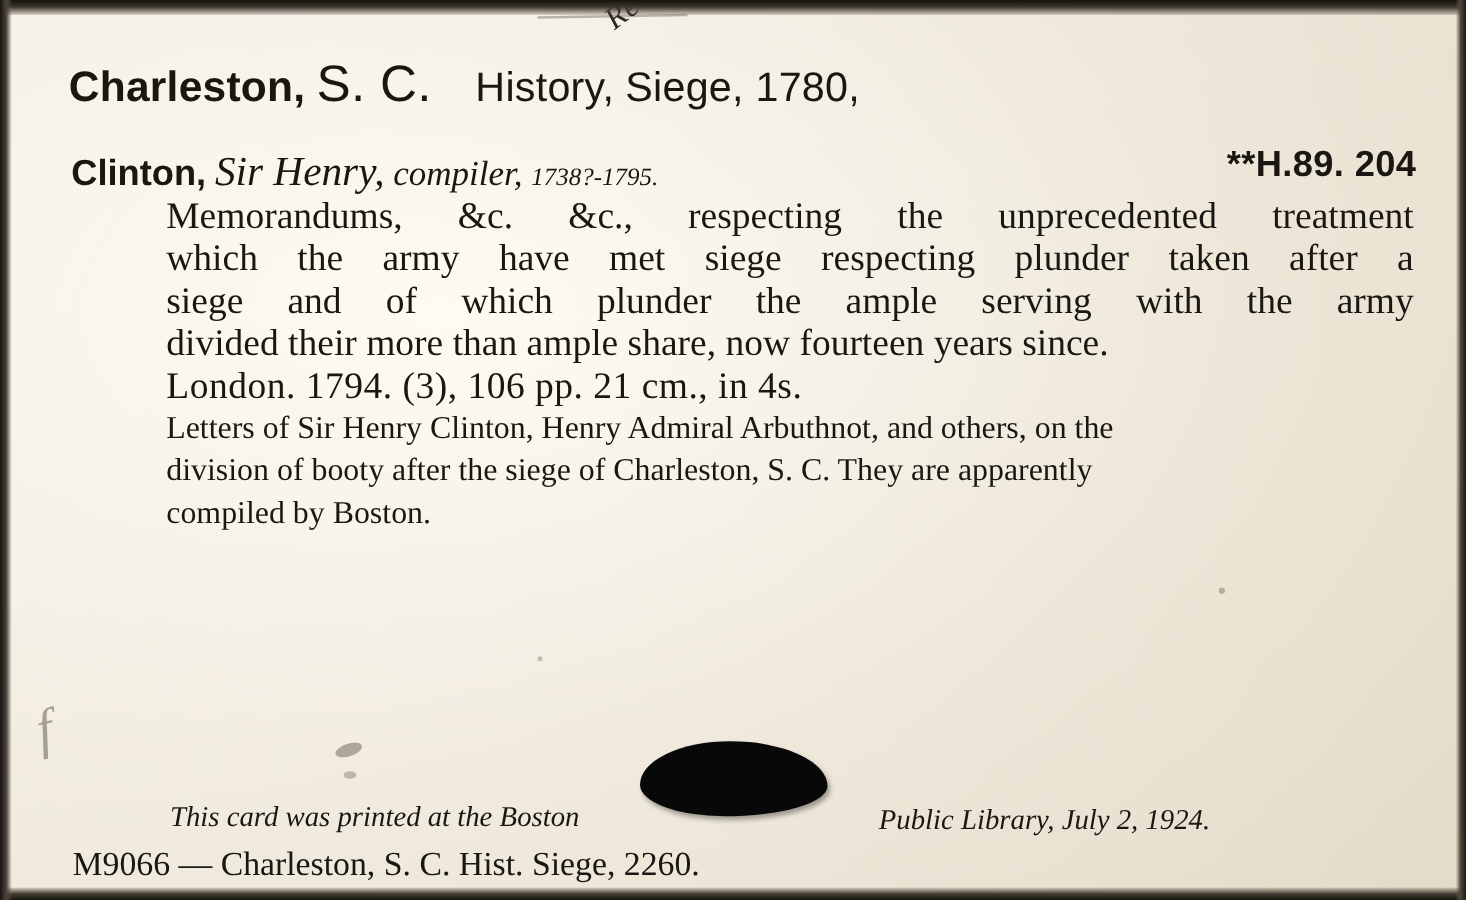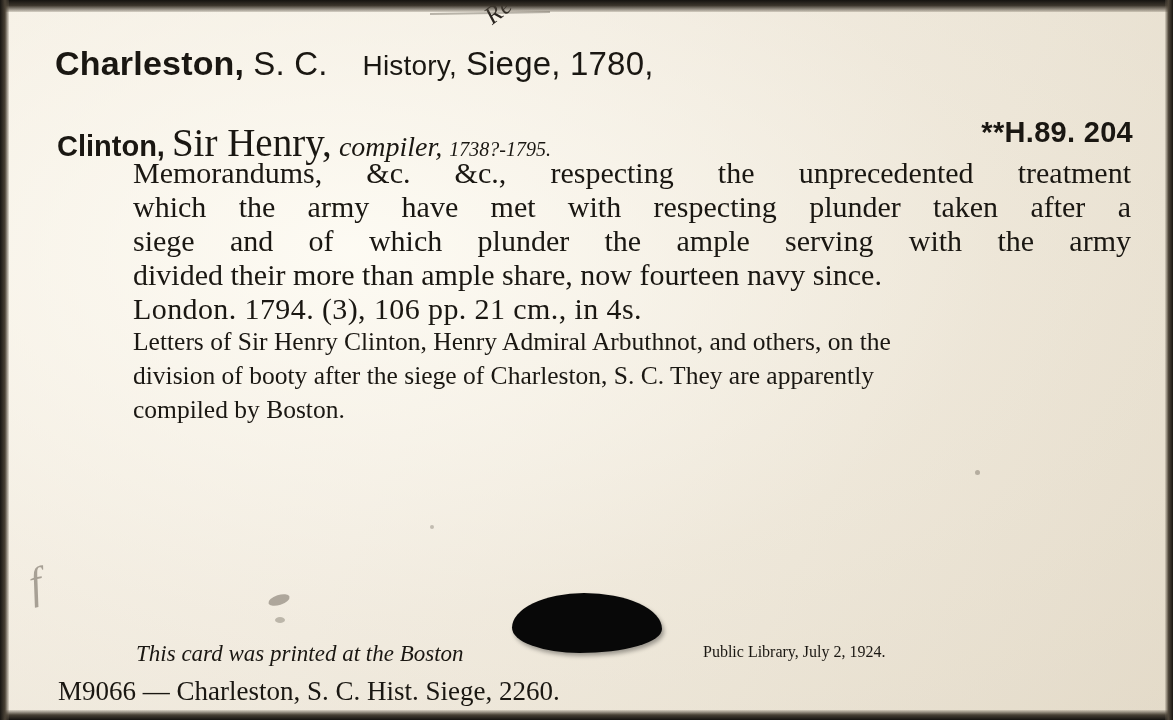--- a/index.html
+++ b/index.html
@@ -64,27 +64,27 @@
     font-size: 35px;
     letter-spacing: 0.2px;
   }
   .heading .subject {
     font-family: "Liberation Sans", sans-serif;
     font-weight: bold;
     font-size: 34px;
   }
   .heading .place {
     font-family: "Liberation Sans", sans-serif;
-    font-size: 33px;
+    font-size: 41px;
     font-weight: normal;
     text-align: center;
   }
   .heading .topic {
     font-family: "Liberation Sans", sans-serif;
-    font-size: 28px;
+    font-size: 33px;
     font-weight: normal;
     margin-left: 26px;
   }
   .heading .siege {
     font-family: "Liberation Sans", sans-serif;
     font-size: 33px;
   }
   .hand-revolution {
     position: absolute;
     left: 496px;
@@ -105,21 +105,22 @@
     top: 120px;
     font-size: 28px;
     white-space: nowrap;
   }
   .author-line .surname {
     font-family: "Liberation Sans", sans-serif;
     font-weight: bold;
     font-size: 29px;
   }
   .author-line .given {
-    font-size: 39px;
+    font-size: 33px;
+    font-style: italic;
   }
   .author-line .role {
     font-style: italic;
     font-size: 28px;
   }
   .author-line .dates {
     font-style: italic;
     font-size: 20px;
   }
   .call-number {
@@ -162,21 +163,21 @@
     top: 325px;
     width: 1000px;
     font-size: 25.5px;
     line-height: 34px;
   }
   .note-block .l {
     display: block;
     white-space: nowrap;
   }
   .printed-left { position: absolute; left: 136px; top: 641px; font-style: italic; font-size: 23px; white-space: nowrap; }
-  .printed-right { position: absolute; left: 703px; top: 643px; font-size: 16px; white-space: nowrap; }
+  .printed-right { position: absolute; left: 703px; top: 643px; font-style: italic; font-size: 23px; white-space: nowrap; }
 
   .accession {
     position: absolute;
     left: 58px;
     top: 676px;
     font-size: 27px;
     white-space: nowrap;
   }
 
   
@@ -255,23 +256,23 @@
     <div class="author-line">
       <span class="surname">Clinton,</span>
       <span class="given">Sir Henry,</span>
       <span class="role">compiler,</span>
       <span class="dates">1738?-1795.</span>
     </div>
     <div class="call-number">**H.89. 204</div>
 
     <div class="body-block">
       <span class="l first">Memorandums, &amp;c. &amp;c., respecting the unprecedented treatment</span>
-      <span class="l">which the army have met with respecting plunder taken after a</span>
+      <span class="l">which the army have met siege respecting plunder taken after a</span>
       <span class="l">siege and of which plunder the ample serving with the army</span>
-      <span class="l nojust">divided their more than ample share, now fourteen navy since.</span>
+      <span class="l nojust">divided their more than ample share, now fourteen years since.</span>
       <span class="l nojust imprint">London.   1794.   (3), 106 pp.   21 cm., in 4s.</span>
     </div>
 
     <div class="note-block">
       <span class="l">Letters of Sir Henry Clinton, Henry Admiral Arbuthnot, and others, on the</span>
       <span class="l">division of booty after the siege of Charleston, S. C.   They are apparently</span>
       <span class="l">compiled by Boston.</span>
     </div>
 
     <div class="printed-left">This card was printed at the Boston</div>

